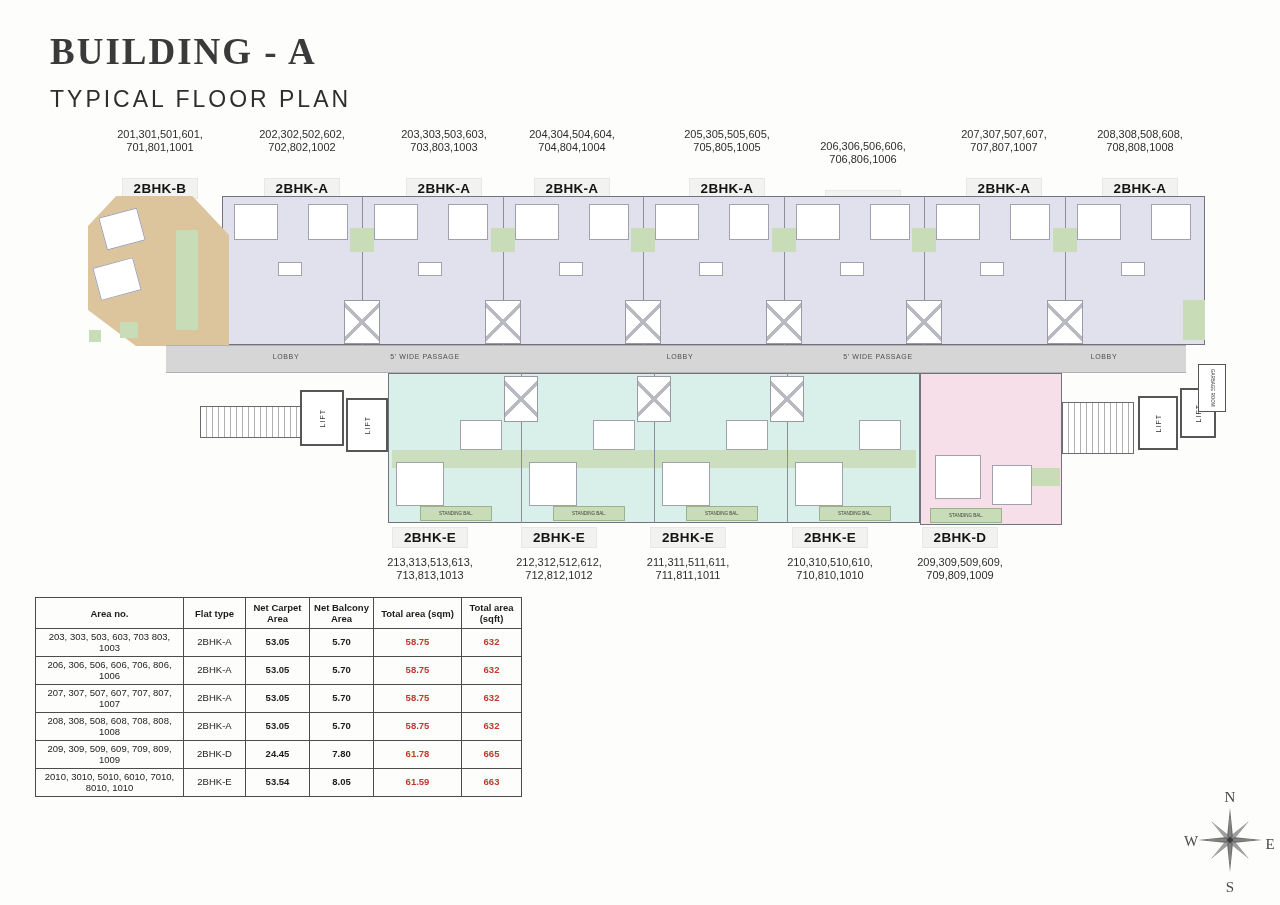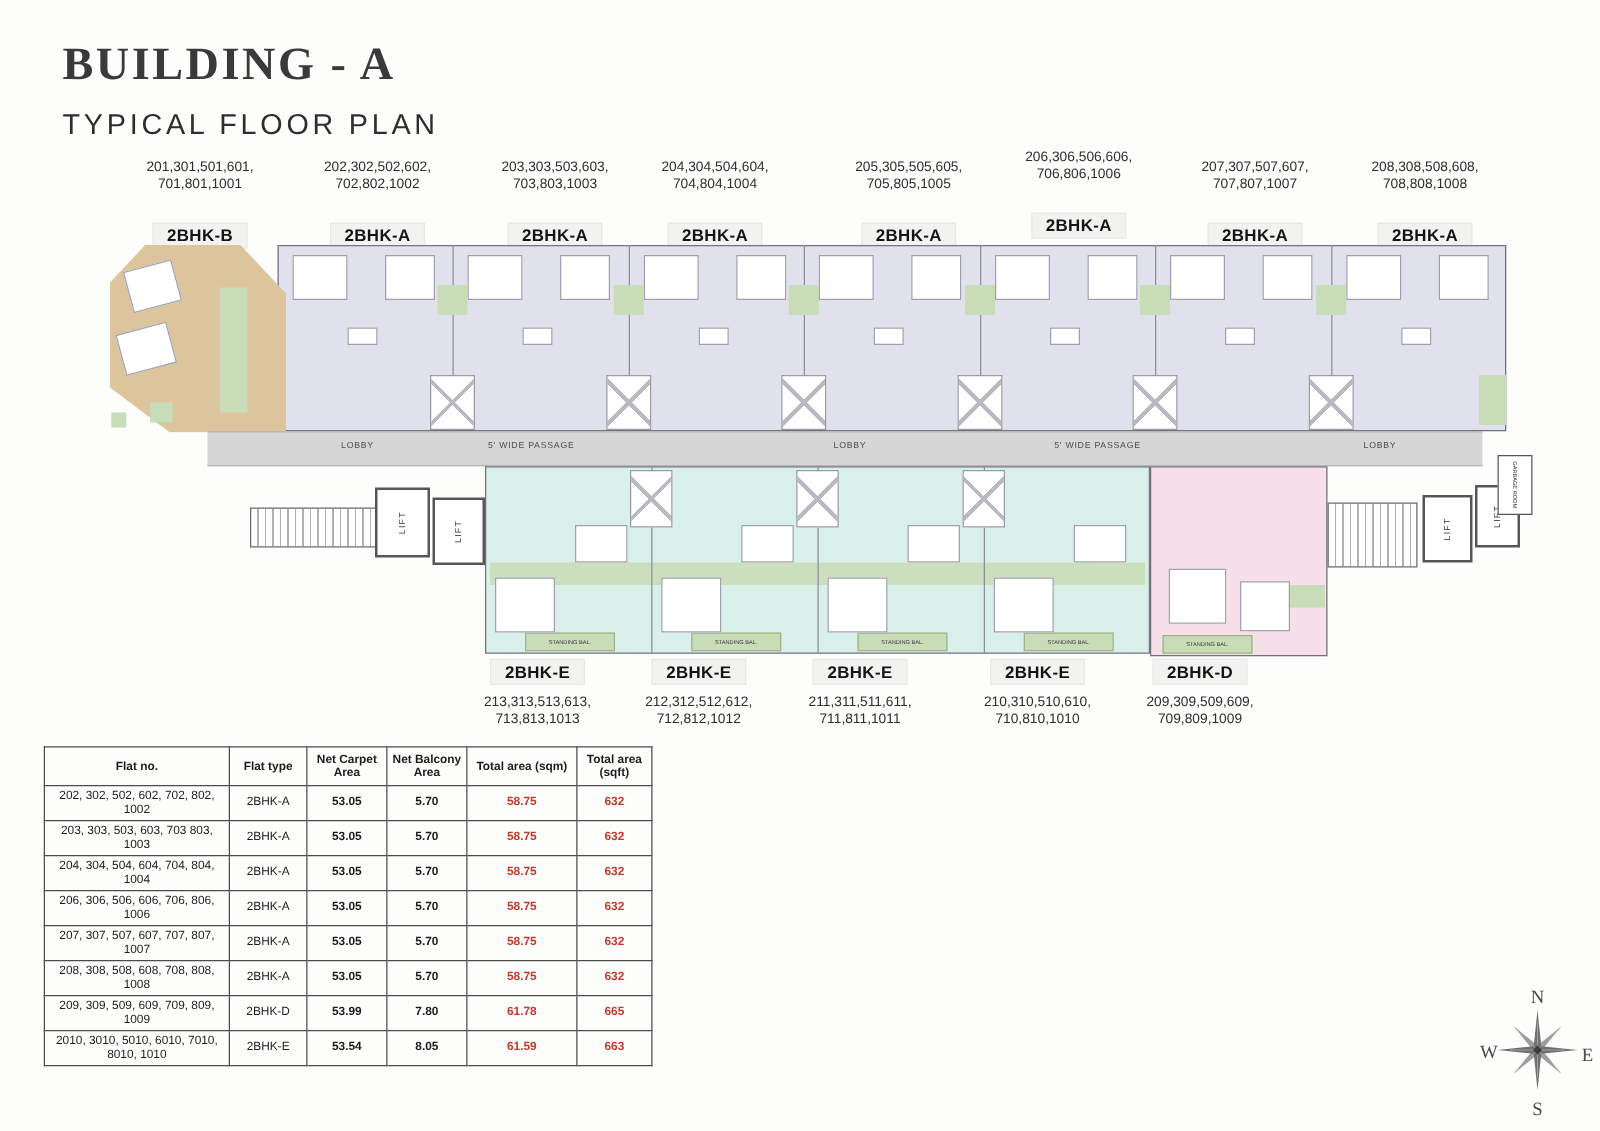--- a/index.html
+++ b/index.html
@@ -54,21 +54,21 @@
 <body>
 
 <div class="abs title">BUILDING - A</div>
 <div class="abs subtitle">TYPICAL FLOOR PLAN</div>
 
 <div class="abs u-label" style="left:85px;top:128px"><div class="flats"><span>201,301,501,601,</span><br><span>701,801,1001</span></div><br><span class="type">2BHK-B</span></div>
 <div class="abs u-label" style="left:227px;top:128px"><div class="flats"><span>202,302,502,602,</span><br><span>702,802,1002</span></div><br><span class="type">2BHK-A</span></div>
 <div class="abs u-label" style="left:369px;top:128px"><div class="flats"><span>203,303,503,603,</span><br><span>703,803,1003</span></div><br><span class="type">2BHK-A</span></div>
 <div class="abs u-label" style="left:497px;top:128px"><div class="flats"><span>204,304,504,604,</span><br><span>704,804,1004</span></div><br><span class="type">2BHK-A</span></div>
 <div class="abs u-label" style="left:652px;top:128px"><div class="flats"><span>205,305,505,605,</span><br><span>705,805,1005</span></div><br><span class="type">2BHK-A</span></div>
-<div class="abs u-label" style="left:788px;top:120px"><div class="flats"><span>206,306,506,606,</span><br><span>706,806,1006</span></div><br><span class="type">2BHK-A</span></div>
+<div class="abs u-label" style="left:788px;top:140px"><div class="flats"><span>206,306,506,606,</span><br><span>706,806,1006</span></div><br><span class="type">2BHK-A</span></div>
 <div class="abs u-label" style="left:929px;top:128px"><div class="flats"><span>207,307,507,607,</span><br><span>707,807,1007</span></div><br><span class="type">2BHK-A</span></div>
 <div class="abs u-label" style="left:1065px;top:128px"><div class="flats"><span>208,308,508,608,</span><br><span>708,808,1008</span></div><br><span class="type">2BHK-A</span></div>
 
 <div class="abs" style="left:0;top:0;width:1280px;height:905px;pointer-events:none;">
 
   <div class="abs band-a"></div>
 
   <div class="abs unit-b"></div>
   <div class="abs furn" style="left:102px;top:212px;width:40px;height:34px;transform:rotate(-15deg)"></div>
   <div class="abs furn" style="left:96px;top:262px;width:42px;height:34px;transform:rotate(-15deg)"></div>
@@ -194,47 +194,31 @@
   <colgroup>
       <col style="width:148px">
       <col style="width:62px">
       <col style="width:64px">
       <col style="width:64px">
       <col style="width:88px">
       <col style="width:60px">
     </colgroup>
   <thead>
     <tr>
-      <th>Flat no.</th>
+      <th>Area no.</th>
       <th>Flat type</th>
       <th>Net Carpet Area</th>
       <th>Net Balcony Area</th>
       <th>Total area (sqm)</th>
       <th>Total area (sqft)</th>
     </tr>
   </thead>
   <tbody id="area-table-body">
       <tr>
-        <td>202, 302, 502, 602, 702, 802, 1002</td>
-        <td>2BHK-A</td>
-        <td class="bold">53.05</td>
-        <td class="bold">5.70</td>
-        <td class="red">58.75</td>
-        <td class="red">632</td>
-      </tr>
-      <tr>
         <td>203, 303, 503, 603, 703 803, 1003</td>
-        <td>2BHK-A</td>
-        <td class="bold">53.05</td>
-        <td class="bold">5.70</td>
-        <td class="red">58.75</td>
-        <td class="red">632</td>
-      </tr>
-      <tr>
-        <td>204, 304, 504, 604, 704, 804, 1004</td>
         <td>2BHK-A</td>
         <td class="bold">53.05</td>
         <td class="bold">5.70</td>
         <td class="red">58.75</td>
         <td class="red">632</td>
       </tr>
       <tr>
         <td>206, 306, 506, 606, 706, 806, 1006</td>
         <td>2BHK-A</td>
         <td class="bold">53.05</td>
@@ -254,21 +238,21 @@
         <td>208, 308, 508, 608, 708, 808, 1008</td>
         <td>2BHK-A</td>
         <td class="bold">53.05</td>
         <td class="bold">5.70</td>
         <td class="red">58.75</td>
         <td class="red">632</td>
       </tr>
       <tr>
         <td>209, 309, 509, 609, 709, 809, 1009</td>
         <td>2BHK-D</td>
-        <td class="bold">53.99</td>
+        <td class="bold">24.45</td>
         <td class="bold">7.80</td>
         <td class="red">61.78</td>
         <td class="red">665</td>
       </tr>
       <tr>
         <td>2010, 3010, 5010, 6010, 7010, 8010, 1010</td>
         <td>2BHK-E</td>
         <td class="bold">53.54</td>
         <td class="bold">8.05</td>
         <td class="red">61.59</td>

